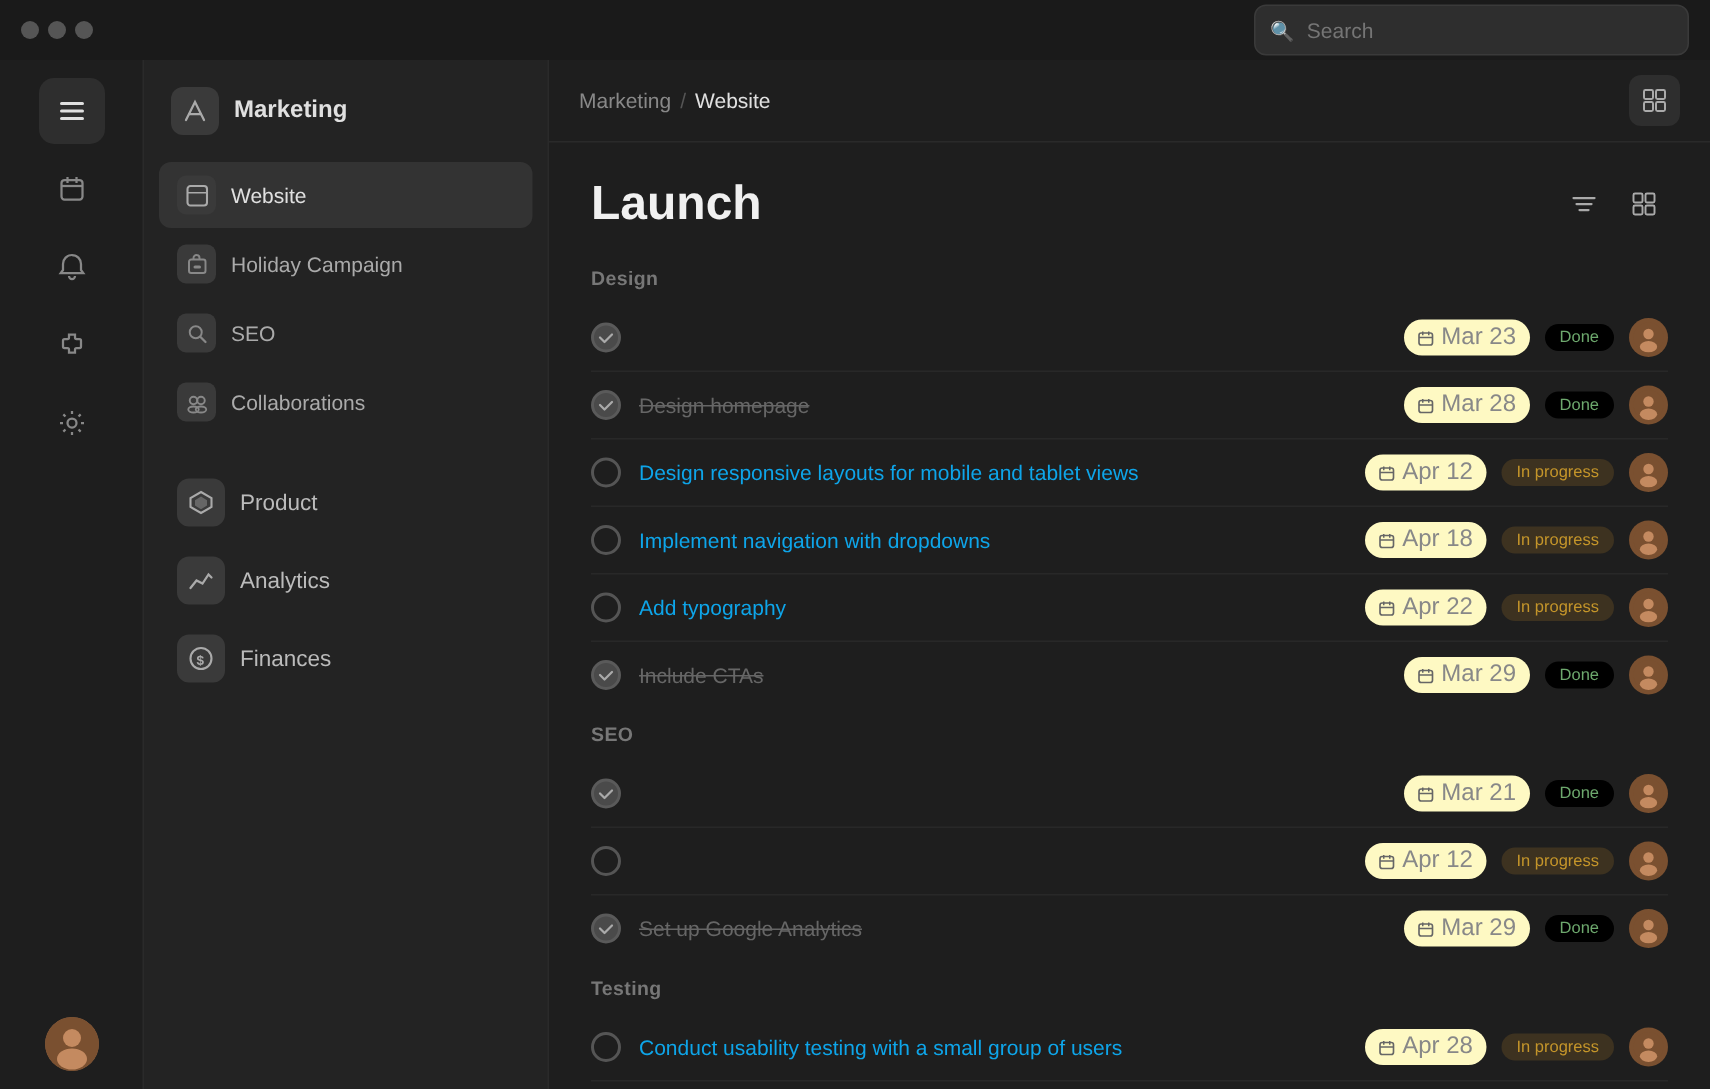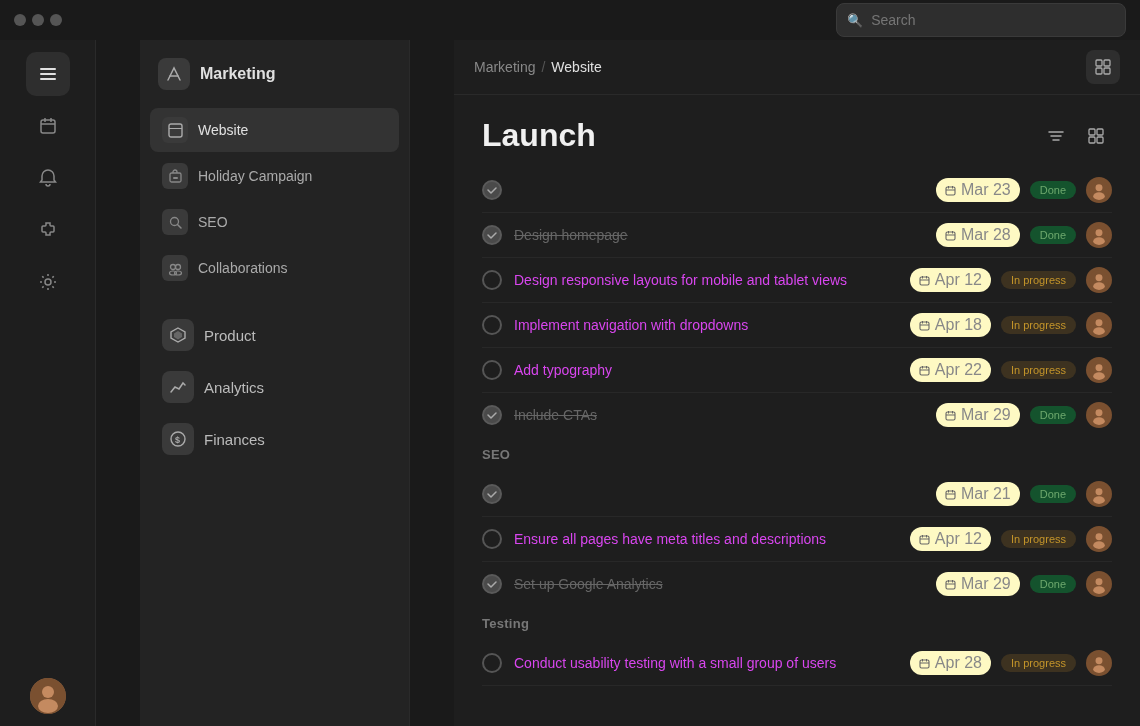--- a/index.html
+++ b/index.html
@@ -33,21 +33,20 @@
     }
     .tl-red { background: #555; }
     .tl-yellow { background: #555; }
     .tl-green { background: #555; }
 
     
     .app-body {
       display: flex;
       flex: 1;
       overflow: hidden;
-      gap: 44px;
     }
 
     
     .icon-sidebar {
       width: 96px;
       background: #1e1e1e;
       display: flex;
       flex-direction: column;
       align-items: center;
       padding: 12px 0;
@@ -305,21 +304,21 @@
     }
     .task-checkbox.checked {
       background: #4a4a4a;
       border-color: #5a5a5a;
       color: #aaa;
       font-size: 11px;
     }
     .task-text {
       flex: 1;
       font-size: 14px;
-      color: #d946ef;
+      color: #0ea5e9;
     }
     .task-text.done {
       text-decoration: line-through;
       color: #666;
     }
     .task-meta {
       display: flex;
       align-items: center;
       gap: 10px;
       margin-left: auto;
@@ -335,21 +334,21 @@
       border-radius: 12px;
       margin-left: 16px;
     }
     .task-status {
       font-size: 11px;
       padding: 3px 10px;
       border-radius: 12px;
       font-weight: 500;
     }
     .task-status.done {
-      background: #14532d;
+      background: #000000;
       color: #6da86d;
     }
     .task-status.in-progress {
       background: #3d3220;
       color: #c4952a;
     }
     .task-avatar {
       width: 26px;
       height: 26px;
       border-radius: 50%;
@@ -551,20 +550,21 @@
             <rect x="10" y="2" width="6" height="6" rx="1" stroke="#aaa" stroke-width="1.3"></rect>
             <rect x="2" y="10" width="6" height="6" rx="1" stroke="#aaa" stroke-width="1.3"></rect>
             <rect x="10" y="10" width="6" height="6" rx="1" stroke="#aaa" stroke-width="1.3"></rect>
           </svg>
         </button>
       </div>
     </div>
 
     <div class="content-area" id="content-area">
     <div>
+          <div class="section-label">Design</div>
           <div class="task-item">
             <div class="task-checkbox checked">
               <svg width="12" height="12" viewBox="0 0 12 12" fill="none">
                 <path d="M2 6l3 3 5-5" stroke="#aaa" stroke-width="1.5" stroke-linecap="round" stroke-linejoin="round"></path>
               </svg>
             </div>
             <div class="task-meta">
               <div class="task-date"><svg width="11" height="11" viewBox="0 0 11 11" fill="none">
                   <rect x="1" y="2" width="9" height="8" rx="1.5" stroke="#666" stroke-width="1.1"></rect>
                   <line x1="1" y1="5" x2="10" y2="5" stroke="#666" stroke-width="1"></line>
@@ -710,21 +710,20 @@
                 <svg width="26" height="26" viewBox="0 0 26 26" fill="none">
                   <circle cx="13" cy="13" r="13" fill="#7a5030"></circle>
                   <circle cx="13" cy="10" r="4.5" fill="#c48a60"></circle>
                   <ellipse cx="13" cy="21" rx="7.5" ry="5" fill="#c48a60"></ellipse>
                 </svg>
               </div>
             </div>
           </div>
           <div class="task-item">
             <div class="task-checkbox"></div>
-            <span class="task-text">Ensure all pages have meta titles and descriptions</span>
             <div class="task-meta">
               <div class="task-date"><svg width="11" height="11" viewBox="0 0 11 11" fill="none">
                   <rect x="1" y="2" width="9" height="8" rx="1.5" stroke="#666" stroke-width="1.1"></rect>
                   <line x1="1" y1="5" x2="10" y2="5" stroke="#666" stroke-width="1"></line>
                   <line x1="3.5" y1="1" x2="3.5" y2="3.5" stroke="#666" stroke-width="1"></line>
                   <line x1="7.5" y1="1" x2="7.5" y2="3.5" stroke="#666" stroke-width="1"></line>
                 </svg> Apr 12</div>
               <div class="task-status in-progress">In progress</div>
               <div class="task-avatar">
                 <svg width="26" height="26" viewBox="0 0 26 26" fill="none">

